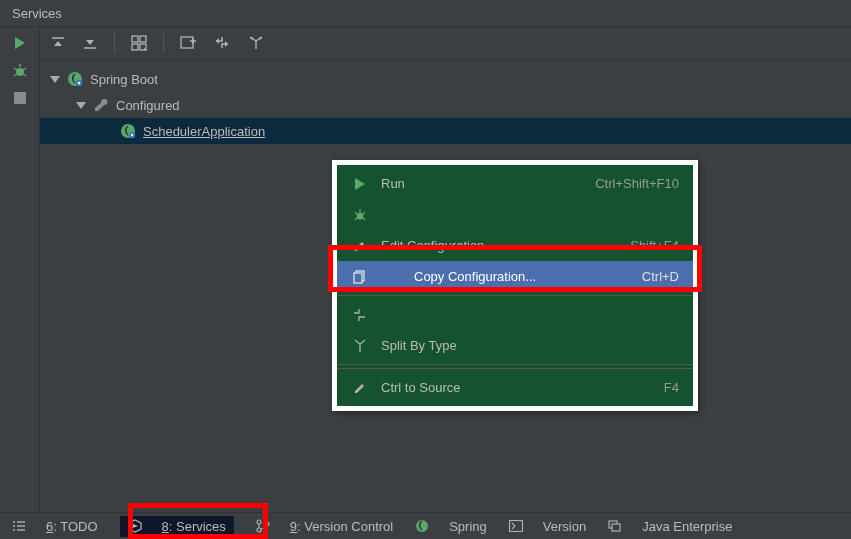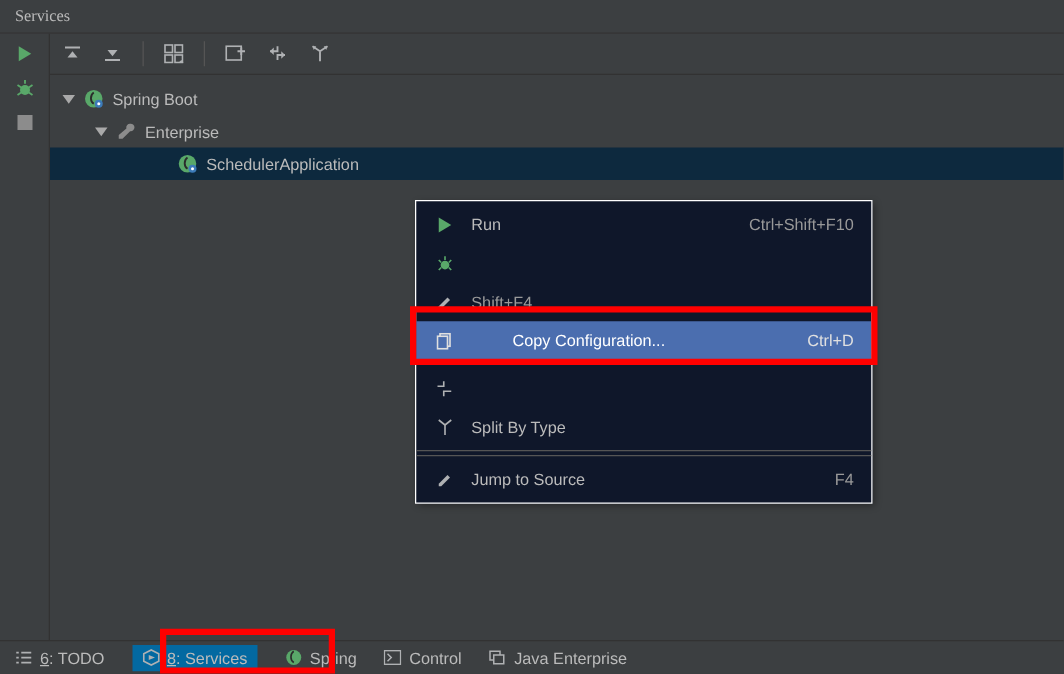--- a/index.html
+++ b/index.html
@@ -13,21 +13,20 @@
     overflow: hidden;
     position: relative;
   }
   .panel-header {
     height: 27px;
     background: #3c3f41;
     border-bottom: 1px solid #323232;
     display: flex;
     align-items: center;
     padding: 0 12px;
-    font-family: Liberation Serif, serif;
   }
   .main {
     display: flex;
     height: calc(100% - 27px - 27px);
     background: #3c3f41;
   }
   .gutter {
     width: 40px;
     border-right: 1px solid #323232;
     background: #3c3f41;
@@ -62,42 +61,42 @@
     padding: 6px 0;
   }
   .tree-row {
     display: flex;
     align-items: center;
     height: 26px;
     gap: 6px;
   }
   .tree-row.indent-0 { padding-left: 10px; }
   .tree-row.indent-1 { padding-left: 36px; }
-  .tree-row.indent-2 { padding-left: 84px; }
+  .tree-row.indent-2 { padding-left: 62px; text-decoration: underline; }
   .tree-row.selected {
     background: #0d293e;
   }
   .tree-label { color: #bbbbbb; }
   .arrow {
     width: 0; height: 0;
     border-left: 5px solid transparent;
     border-right: 5px solid transparent;
     border-top: 7px solid #a9a9a9;
   }
   .spring-icon, .wrench-icon {
     display:inline-flex; align-items:center; justify-content:center;
     width:18px; height:18px;
   }
   .context-menu {
     position: absolute;
     left: 332px;
     top: 160px;
     width: 366px;
-    background: #0f172a;
-    border: 1px solid #ffffff;
+    background: #14532d;
+    border: 5px solid #ffffff;
     box-shadow: 2px 2px 6px rgba(0,0,0,0.4);
     z-index: 50;
     padding: 3px 0;
   }
   .menu-item {
     display: flex;
     align-items: center;
     height: 31px;
     padding: 0 14px;
     gap: 12px;
@@ -133,23 +132,23 @@
     position:absolute;
     left:0; bottom:0; width:100%; height:27px;
     background: #3c3f41;
     border-top:1px solid #323232;
     display:flex;
     align-items:center;
     padding: 0 12px;
     gap: 22px;
   }
   .status-item {
-    display:flex; align-items:center; gap:6px; color:#bbbbbb;
-  }
-  .status-item.active { background:#0369a1; padding:3px 8px;}
+    display:flex; align-items:center; gap:20px; color:#bbbbbb;
+  }
+  .status-item.active { background:#0f172a; padding:3px 8px;}
   .underline-key { text-decoration: underline; }
 </style>
 </head>
 <body>
 
 <div class="panel-header">
   <span>Services</span>
 </div>
 
 <div class="main">
@@ -239,21 +238,21 @@
         </span>
         <span class="tree-label">Spring Boot</span>
       </div>
       <div class="tree-row indent-1">
         <div class="arrow"></div>
         <span class="wrench-icon">
           <svg width="16" height="16" viewBox="0 0 16 16">
               <path d="M11 2a3 3 0 0 0-2.9 3.8L2 11v3h3l6.1-6.1A3 3 0 1 0 11 2z" fill="#8c8c8c"></path>
             </svg>
         </span>
-        <span class="tree-label">Enterprise</span>
+        <span class="tree-label">Configured</span>
       </div>
       <div class="tree-row indent-2 selected">
         <span style="width:11px"></span>
         <span class="spring-icon">
           <svg width="16" height="16" viewBox="0 0 16 16">
               <circle cx="8" cy="8" r="7" fill="#59a869"></circle>
               <path d="M8 3c-3 2-3 7 0 9" fill="none" stroke="#2b2b2b" stroke-width="1.5"></path>
               <circle cx="12" cy="12" r="3.2" fill="#3c7ab8"></circle>
               <circle cx="12" cy="12" r="1.2" fill="#fff"></circle>
             </svg>
@@ -286,20 +285,21 @@
         </svg>
       </span>
     <span class="mshort"></span>
   </div>
   <div class="menu-item">
     <span class="micon">
         <svg width="14" height="14" viewBox="0 0 14 14">
           <path d="M2 10l7-7 2 2-7 7H2v-2z" fill="#afb1b3"></path>
         </svg>
       </span>
+    <span class="mlabel">Edit Configuration</span>
     <span class="mshort">Shift+F4</span>
   </div>
   <div class="menu-item highlighted">
     <span class="micon">
         <svg width="14" height="14" viewBox="0 0 14 14">
           <rect x="3" y="1" width="8" height="10" fill="none" stroke="#e0e0e0" stroke-width="1.3"></rect>
           <rect x="1" y="3" width="8" height="10" fill="#4b6eaf" stroke="#e0e0e0" stroke-width="1.3"></rect>
         </svg>
       </span>
     <span class="mlabel">Copy Configuration...</span>
@@ -327,21 +327,21 @@
     <span class="mshort"></span>
   </div>
   <div class="menu-sep"></div>
   <div class="menu-sep"></div>
   <div class="menu-item">
     <span class="micon">
         <svg width="14" height="14" viewBox="0 0 14 14">
           <path d="M2 10l7-7 2 2-7 7H2v-2z" fill="#afb1b3"></path>
         </svg>
       </span>
-    <span class="mlabel">Jump to Source</span>
+    <span class="mlabel">Ctrl to Source</span>
     <span class="mshort">F4</span>
   </div>
 </div>
 
 <div class="hl-box-menu"></div>
 <div class="hl-box-status"></div>
 
 <div class="statusbar">
   <div class="status-item">
     <svg width="14" height="12" viewBox="0 0 14 12">
@@ -356,31 +356,40 @@
   </div>
   <div class="status-item active">
     <svg width="14" height="14" viewBox="0 0 14 14">
         <polygon points="7,1 13,4 13,10 7,13 1,10 1,4" fill="none" stroke="#afb1b3" stroke-width="1.3"></polygon>
         <polygon points="5,5 10,7 5,9" fill="#afb1b3"></polygon>
       </svg>
     <span><span class="underline-key">8</span>: Services</span>
   </div>
   <div class="status-item">
     <svg width="14" height="14" viewBox="0 0 14 14">
+        <circle cx="3" cy="3" r="2" fill="none" stroke="#afb1b3" stroke-width="1.2"></circle>
+        <circle cx="3" cy="11" r="2" fill="none" stroke="#afb1b3" stroke-width="1.2"></circle>
+        <circle cx="11" cy="5" r="2" fill="none" stroke="#afb1b3" stroke-width="1.2"></circle>
+        <path d="M3 5v4M11 7c0 3-6 1-6 4" fill="none" stroke="#afb1b3" stroke-width="1.2"></path>
+      </svg>
+    <span><span class="underline-key">9</span>: Version Control</span>
+  </div>
+  <div class="status-item">
+    <svg width="14" height="14" viewBox="0 0 14 14">
         <circle cx="7" cy="7" r="6" fill="#59a869"></circle>
         <path d="M7 2c-3 2-3 7 0 9" fill="none" stroke="#2b2b2b" stroke-width="1.3"></path>
       </svg>
     <span>Spring</span>
   </div>
   <div class="status-item">
     <svg width="14" height="12" viewBox="0 0 14 12">
         <rect x="0.5" y="0.5" width="13" height="11" fill="none" stroke="#afb1b3" stroke-width="1.2"></rect>
         <polyline points="3,3 6,6 3,9" fill="none" stroke="#afb1b3" stroke-width="1.2"></polyline>
       </svg>
-    <span>Control</span>
+    <span>Version</span>
   </div>
   <div class="status-item">
     <svg width="14" height="12" viewBox="0 0 14 12">
         <rect x="1" y="1" width="8" height="7" fill="none" stroke="#afb1b3" stroke-width="1.2"></rect>
         <rect x="4" y="4" width="8" height="7" fill="#3c3f41" stroke="#afb1b3" stroke-width="1.2"></rect>
       </svg>
     <span>Java Enterprise</span>
   </div>
 </div>
 

